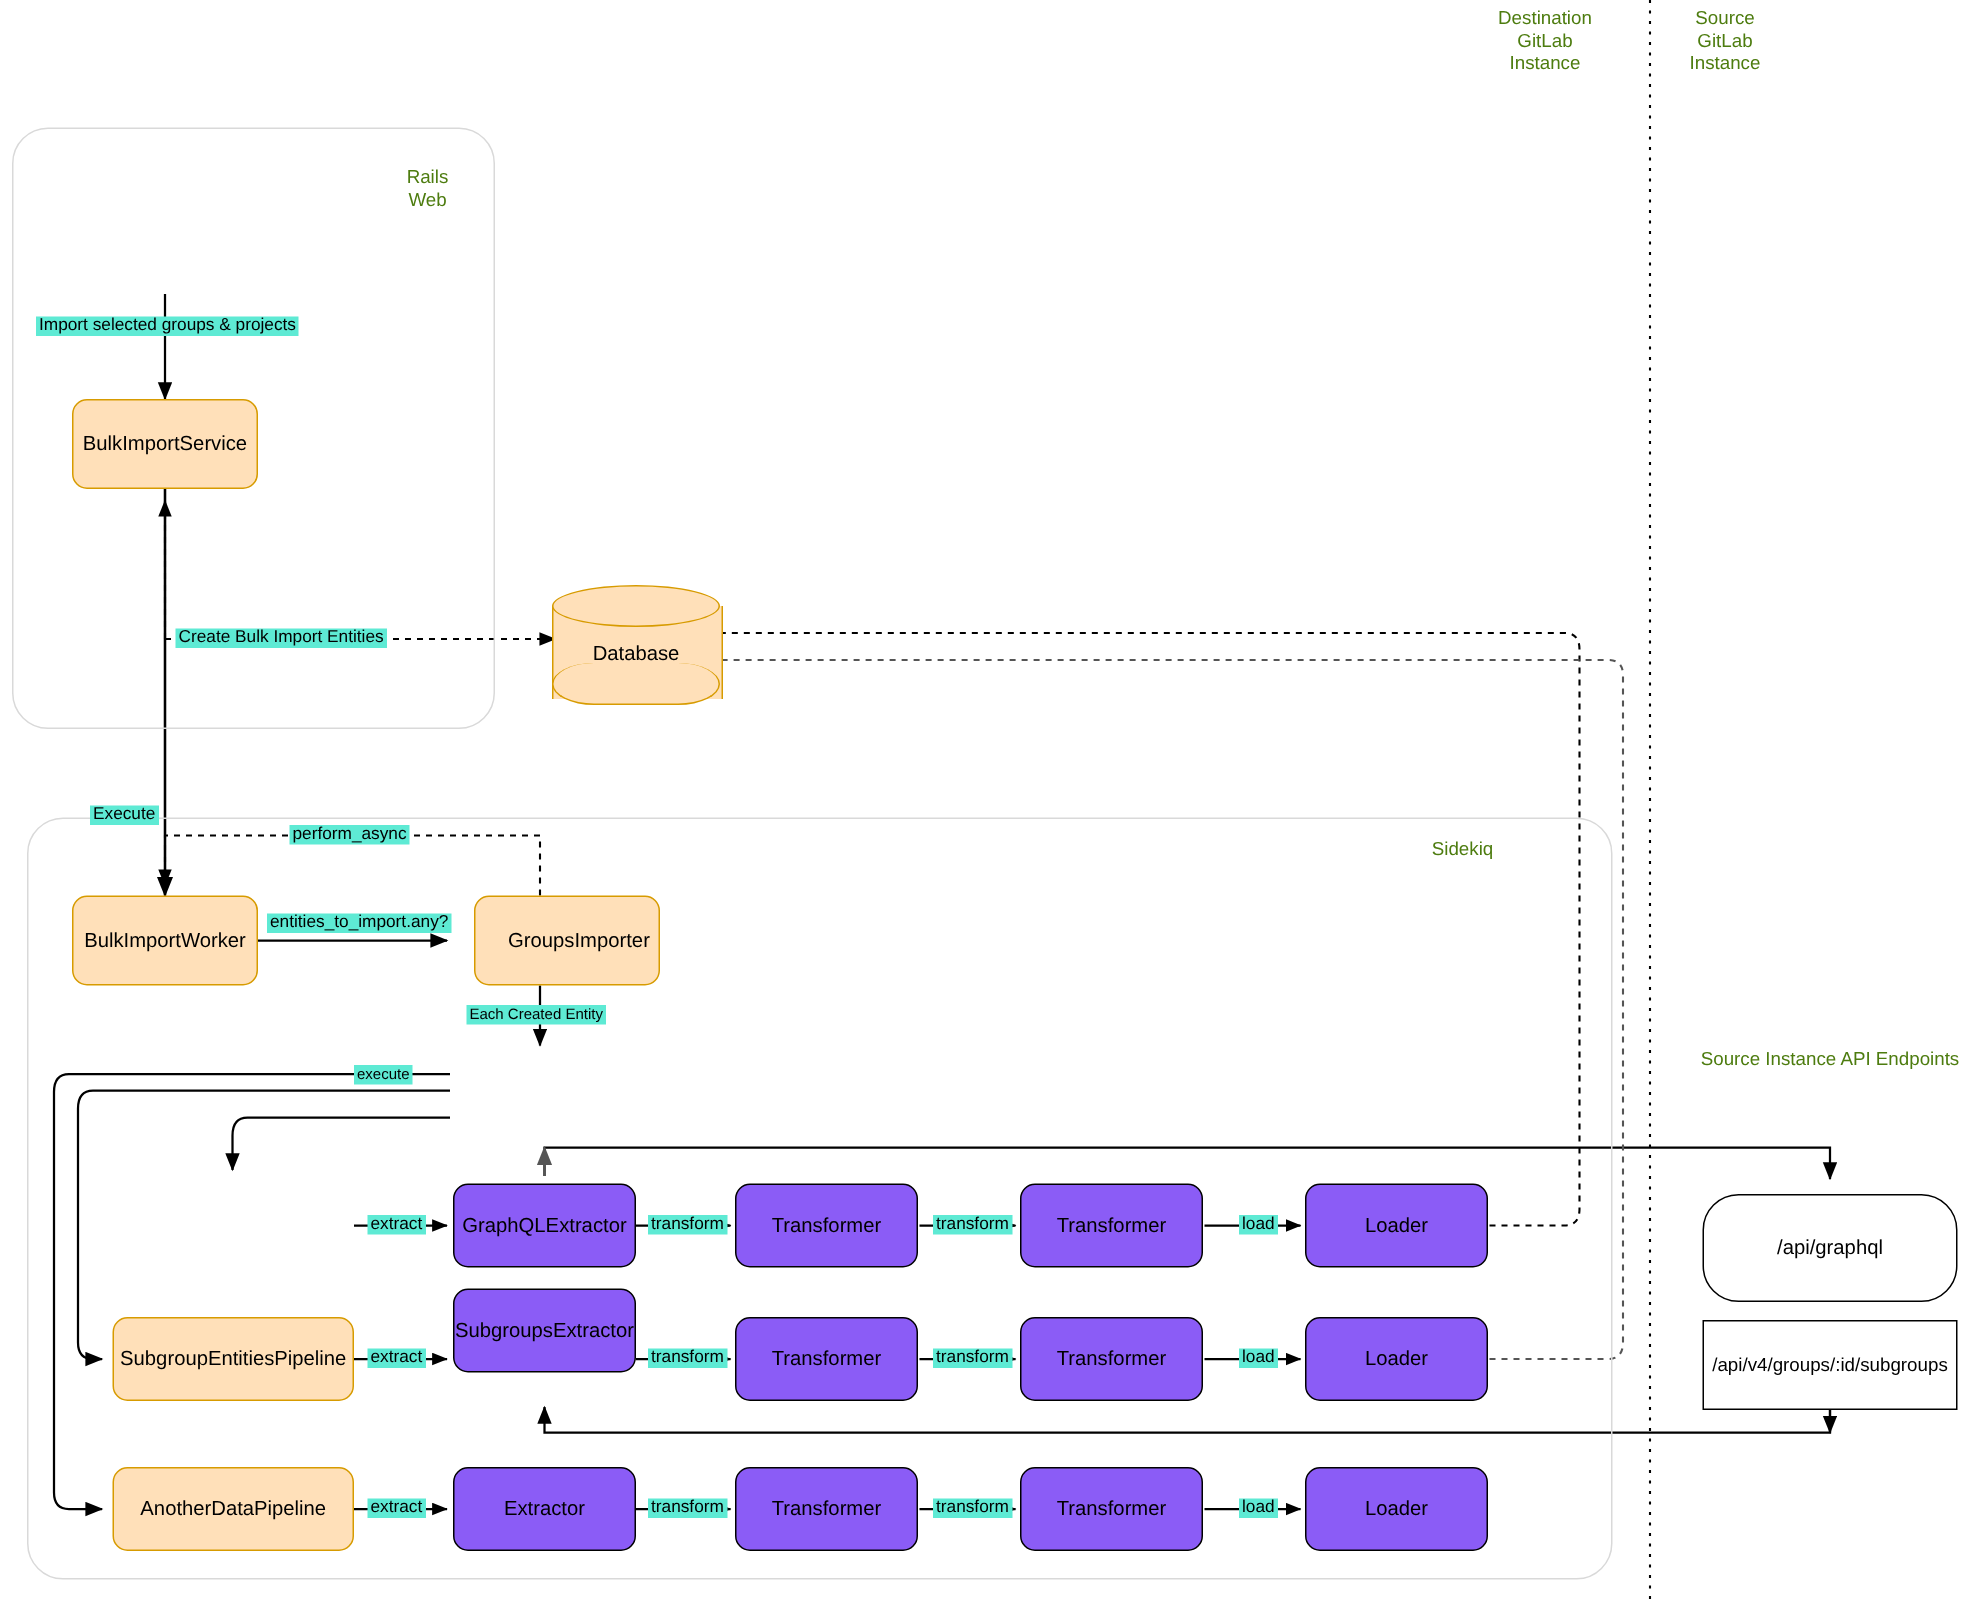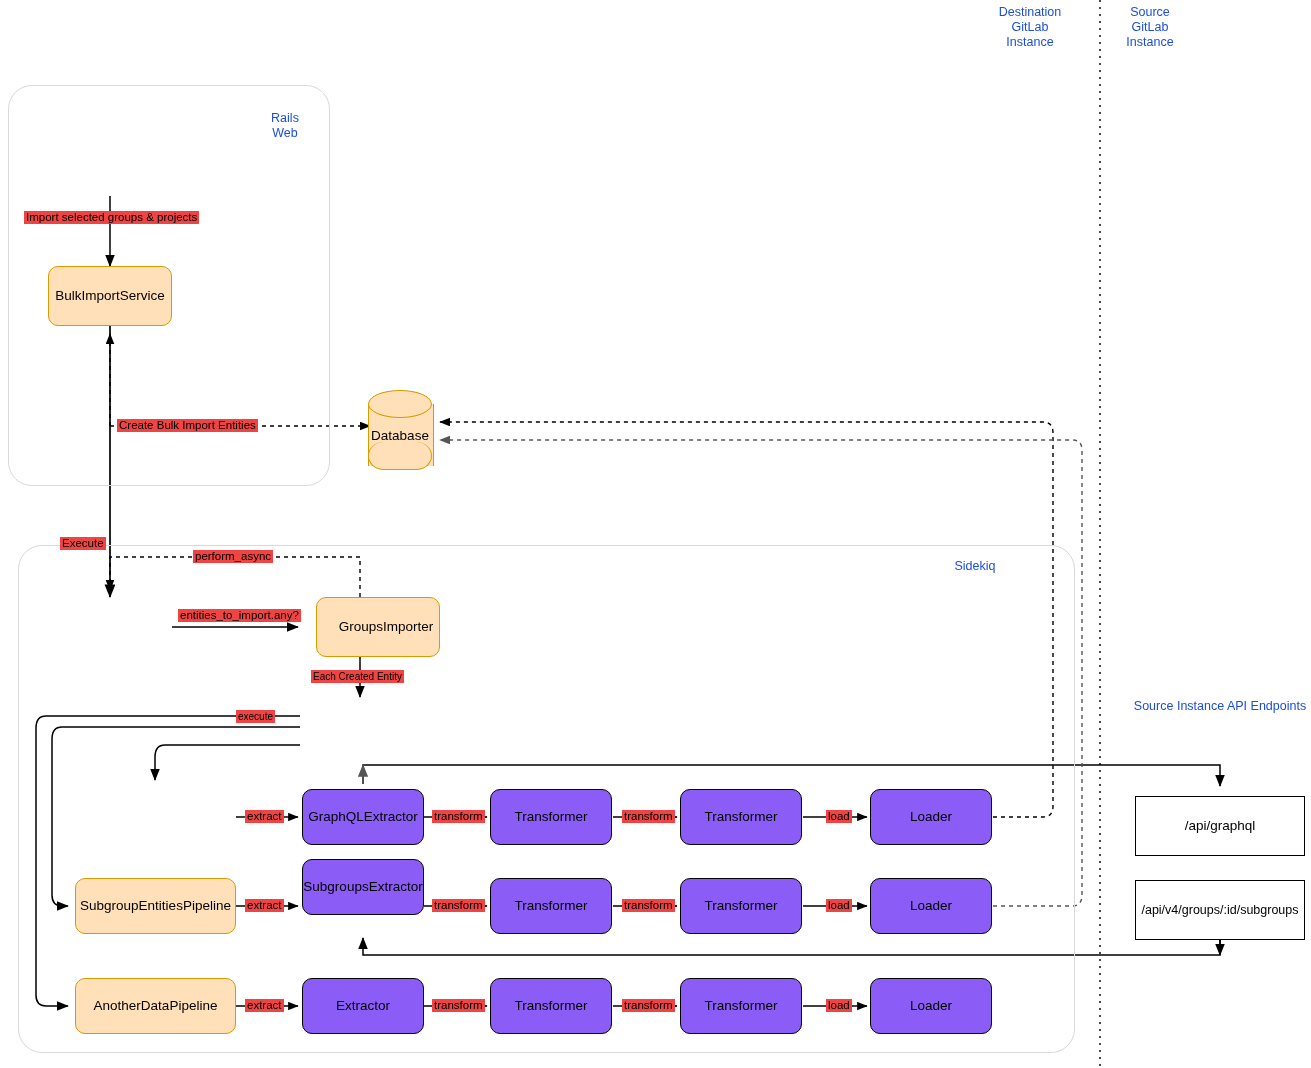--- a/index.html
+++ b/index.html
@@ -5,42 +5,42 @@
   html,body{margin:0;padding:0;background:#ffffff;}
   body{font-family:"Liberation Sans", sans-serif;}
   #canvas{position:relative;width:1311px;height:1068px;overflow:hidden;background:#fff;}
 
   
   .container{
     position:absolute;box-sizing:border-box;
     border:1px solid #d9d9d9;border-radius:24px;background:transparent;
   }
   .container-label{
-    position:absolute;font-size:12.5px;color:#1d4ed8;line-height:15px;
+    position:absolute;font-size:12.5px;color:#4d7c0f;line-height:15px;
     text-align:center;white-space:pre-line;
   }
 
   
   .node{
     position:absolute;box-sizing:border-box;
     display:flex;align-items:center;justify-content:center;
     font-size:13.5px;color:#000;text-align:center;line-height:16px;
   }
   .node.orange{
     background:#ffe0b9;border:1.6px solid #d79b00;border-radius:10px;
   }
   .node.plain{
     background:#8b5cf6;border:1.4px solid #000000;border-radius:10px;
   }
   .node.square{
     background:#ffffff;border:1.4px solid #000000;border-radius:0px;
   }
 
   
-  .db{position:absolute;}
+  .db{position:absolute;padding-left:48px;}
   .db .body{
     position:absolute;left:0;top:14px;width:100%;height:62px;
     background:#ffe0b9;border-left:1.6px solid #d79b00;border-right:1.6px solid #d79b00;
   }
   .db .bottom{
     position:absolute;left:0;top:52px;width:100%;height:28px;
     background:#ffe0b9;border:1.6px solid #d79b00;border-radius:50%/100%;
     border-top:none;box-sizing:border-box;
   }
   .db .top{
@@ -48,21 +48,21 @@
     background:#ffe0b9;border:1.6px solid #d79b00;border-radius:50%;
     box-sizing:border-box;
   }
   .db .dblabel{
     position:absolute;left:0;top:38px;width:100%;text-align:center;
     font-size:13.5px;color:#000;z-index:4;
   }
 
   
   .elabel{
-    position:absolute;font-size:11.5px;color:#000;background:#ef4444;
+    position:absolute;font-size:11.5px;color:#000;background:#5eead4;
     padding:0 2px;white-space:nowrap;line-height:13px;
   }
   .elabel.big{font-size:10px;}
 
   
   #wires{position:absolute;left:0;top:0;width:1311px;height:1068px;pointer-events:none;}
 
   
   .actor{position:absolute;}
   .actor-label{position:absolute;font-size:12.5px;text-align:center;width:100%;left:0;top:72px;}
@@ -149,41 +149,42 @@
 
   <div class="node orange" style="left:48px;top:266px;width:124px;height:60px;">BulkImportService</div>
 
   <div class="db" style="left:368px;top:390px;width:64px;height:80px;">
     <div class="body"></div>
     <div class="bottom"></div>
     <div class="top"></div>
     <div class="dblabel">Database</div>
   </div>
 
+  <div class="node orange" style="left:48px;top:597px;width:124px;height:60px;">BulkImportWorker</div>
   <div class="node orange" style="left:316px;top:597px;width:124px;height:60px;padding-left:16px;">GroupsImporter</div>
 
   <div class="node plain" style="left:302px;top:789px;width:122px;height:56px;">GraphQLExtractor</div>
   <div class="node plain" style="left:490px;top:789px;width:122px;height:56px;">Transformer</div>
   <div class="node plain" style="left:680px;top:789px;width:122px;height:56px;">Transformer</div>
   <div class="node plain" style="left:870px;top:789px;width:122px;height:56px;">Loader</div>
 
   <div class="node orange" style="left:75px;top:878px;width:161px;height:56px;">SubgroupEntitiesPipeline</div>
   <div class="node plain" style="left:302px;top:859px;width:122px;height:56px;">SubgroupsExtractor</div>
   <div class="node plain" style="left:490px;top:878px;width:122px;height:56px;">Transformer</div>
   <div class="node plain" style="left:680px;top:878px;width:122px;height:56px;">Transformer</div>
   <div class="node plain" style="left:870px;top:878px;width:122px;height:56px;">Loader</div>
 
   <div class="node orange" style="left:75px;top:978px;width:161px;height:56px;">AnotherDataPipeline</div>
   <div class="node plain" style="left:302px;top:978px;width:122px;height:56px;">Extractor</div>
   <div class="node plain" style="left:490px;top:978px;width:122px;height:56px;">Transformer</div>
   <div class="node plain" style="left:680px;top:978px;width:122px;height:56px;">Transformer</div>
   <div class="node plain" style="left:870px;top:978px;width:122px;height:56px;">Loader</div>
 
   <div class="container-label" style="left:1130px;top:699px;width:180px;">Source Instance API Endpoints</div>
-  <div class="node square" style="left:1135px;top:796px;width:170px;height:60px;">/api/graphql</div>
+  <div class="node square" style="left:1135px;top:796px;width:170px;height:72px;border-radius:24px;">/api/graphql</div>
   <div class="node square" style="left:1135px;top:880px;width:170px;height:60px;font-size:12.5px;">/api/v4/groups/:id/subgroups</div>
 
   <div class="elabel" style="left:24px;top:211px;">Import selected groups &amp; projects</div>
   <div class="elabel" style="left:117px;top:419px;">Create Bulk Import Entities</div>
   <div class="elabel" style="left:60px;top:537px;">Execute</div>
   <div class="elabel" style="left:193px;top:550px;">perform_async</div>
   <div class="elabel" style="left:178px;top:609px;">entities_to_import.any?</div>
   <div class="elabel big" style="left:311px;top:670px;">Each Created Entity</div>
   <div class="elabel big" style="left:236px;top:710px;">execute</div>
 

